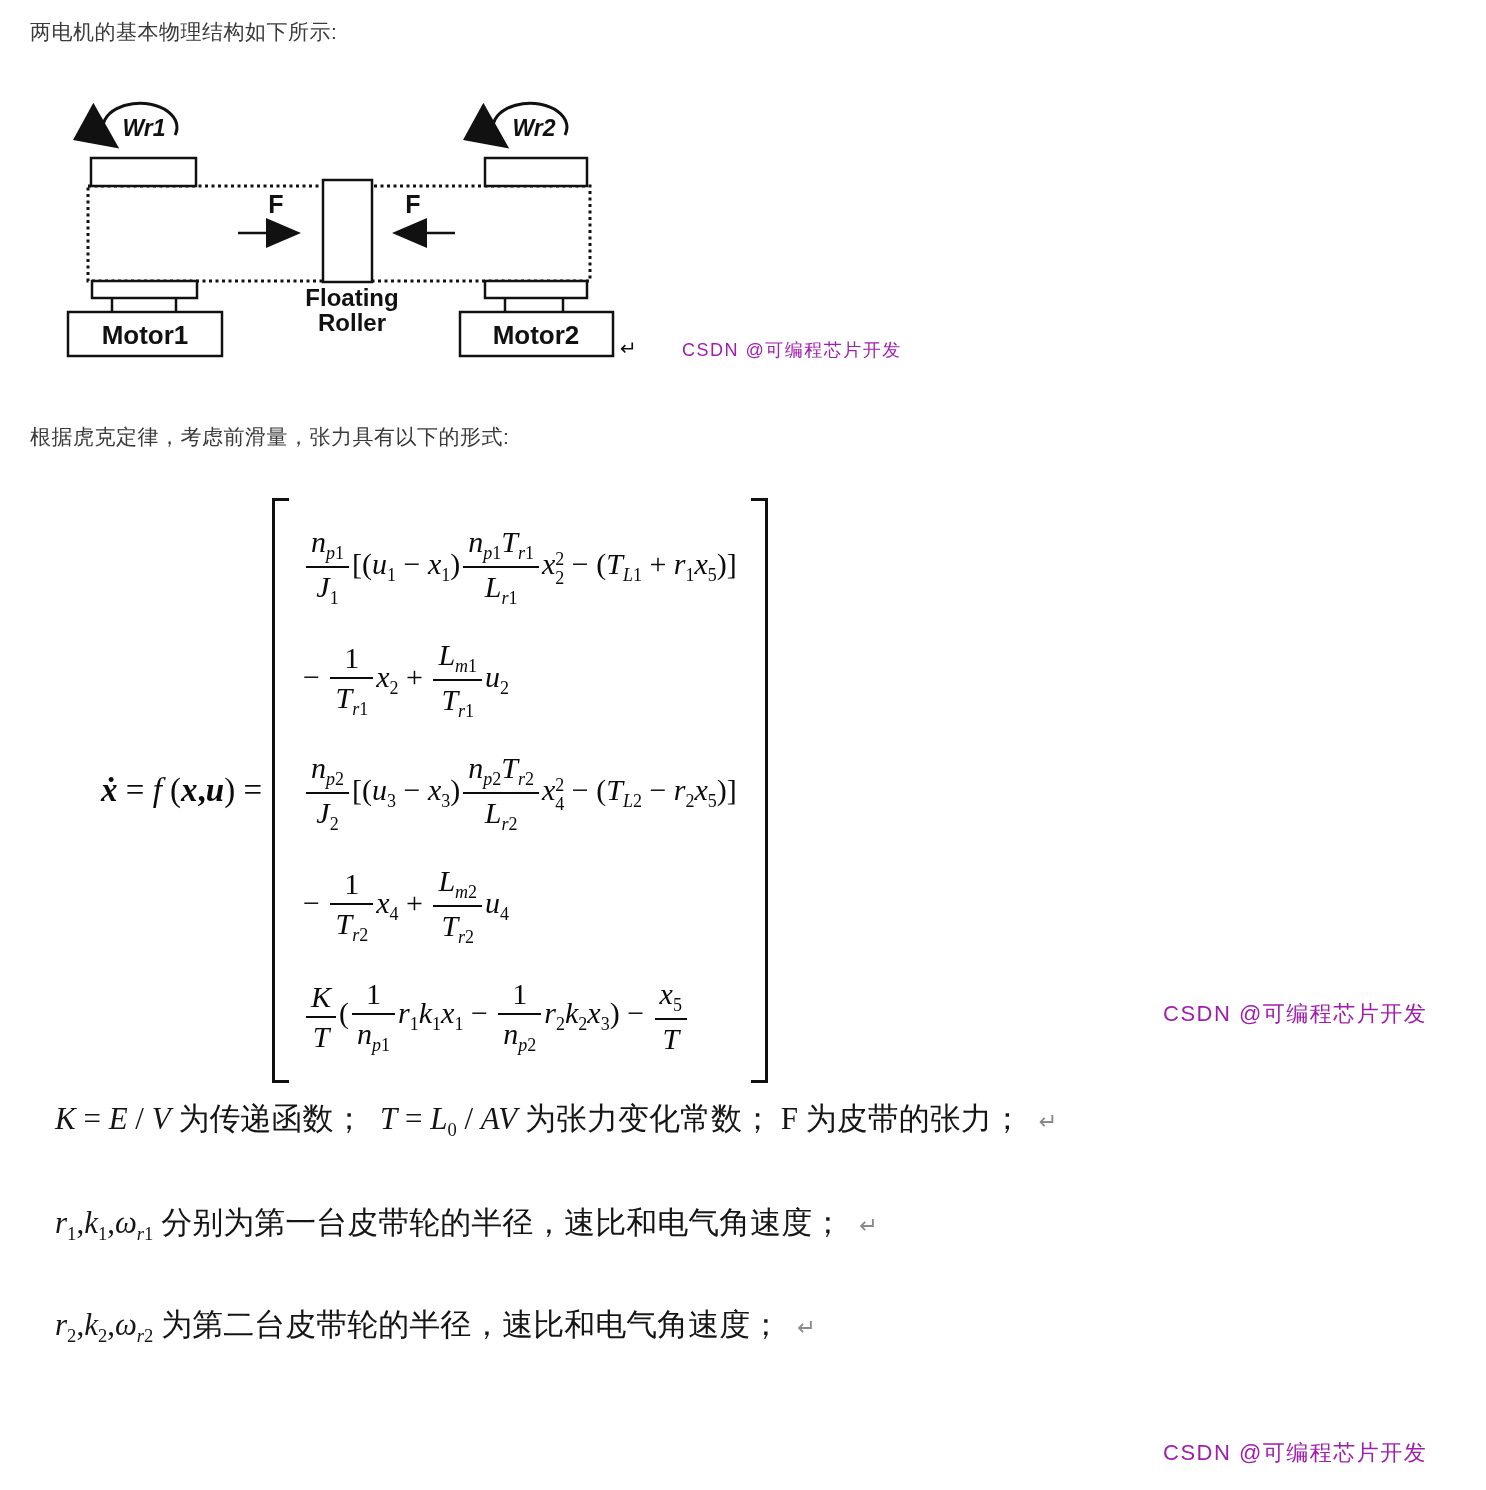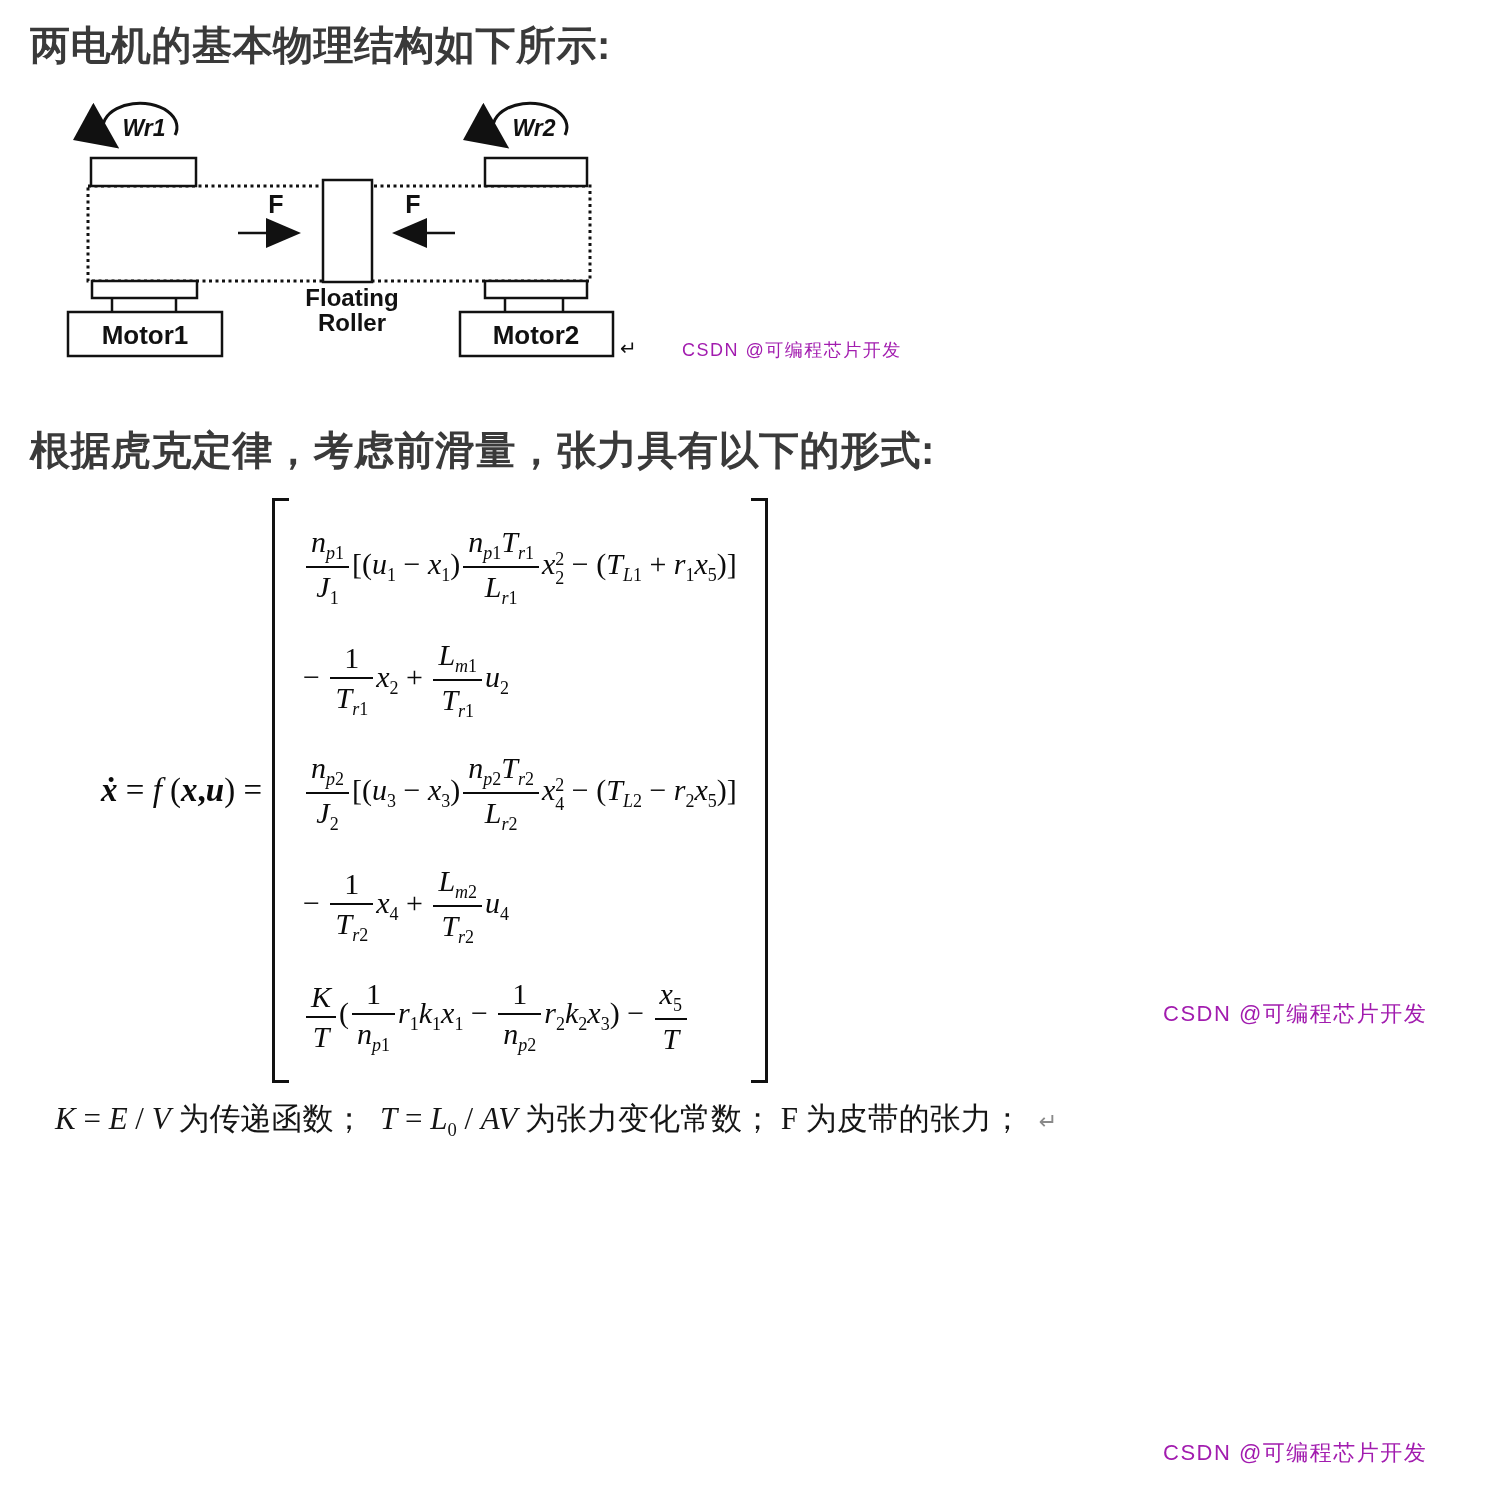--- a/index.html
+++ b/index.html
@@ -1,20 +1,20 @@
 <!DOCTYPE html>
 <html><head>
 <meta charset="utf-8">
 <style>
   html,body{margin:0;padding:0;background:#ffffff;}
   .page{position:relative;width:1486px;height:1490px;background:#ffffff;overflow:hidden;
         font-family:"Liberation Serif","DejaVu Serif",serif;color:#141414;}
 
   .heading{position:absolute;left:30px;font-family:"Liberation Sans","DejaVu Sans",sans-serif;
-           font-size:40px;color:#3a3a3a;letter-spacing:0.5px;white-space:nowrap;font-weight:bold;}
+           font-size:21px;color:#3a3a3a;letter-spacing:0.5px;white-space:nowrap;}
   .h1pos{top:18px;}
   .h2pos{top:423px;text-align:right;}
 
   .diagram{position:absolute;left:60px;top:95px;width:590px;height:270px;}
   .diagram text{font-family:"Liberation Sans","DejaVu Sans",sans-serif;fill:#111;}
   .dg-label{font-weight:bold;font-size:26px;}
   .dg-sub{font-weight:bold;font-size:24px;}
   .dg-F{font-weight:600;font-size:25px;}
   .dg-wr{font-style:italic;font-weight:bold;font-size:23px;font-family:"Liberation Serif","DejaVu Serif",serif;}
   .dg-ret{font-size:20px;fill:#666;}
@@ -115,16 +115,18 @@
         <div class="mrow">− <span class="fr"><span class="nu">1</span><span class="de"><i>T</i><sub><i>r</i>2</sub></span></span><i>x</i><sub>4</sub> + <span class="fr"><span class="nu"><i>L</i><sub><i>m</i>2</sub></span><span class="de"><i>T</i><sub><i>r</i>2</sub></span></span><i>u</i><sub>4</sub></div>
         <div class="mrow"><span class="fr"><span class="nu"><i>K</i></span><span class="de"><i>T</i></span></span>(<span class="fr"><span class="nu">1</span><span class="de"><i>n</i><sub><i>p</i>1</sub></span></span><i>r</i><sub>1</sub><i>k</i><sub>1</sub><i>x</i><sub>1</sub> − <span class="fr"><span class="nu">1</span><span class="de"><i>n</i><sub><i>p</i>2</sub></span></span><i>r</i><sub>2</sub><i>k</i><sub>2</sub><i>x</i><sub>3</sub>) − <span class="fr"><span class="nu"><i>x</i><sub>5</sub></span><span class="de"><i>T</i></span></span></div>
       </div>
       <div class="bracket right"></div>
     </div>
   </div>
 
   <div class="wm wm2">CSDN @可编程芯片开发</div>
 
   <div class="note n1"><i>K</i> = <i>E</i> / <i>V</i> 为传递函数；&nbsp; <i>T</i> = <i>L</i><sub>0</sub> / <i>AV</i> 为张力变化常数； F 为皮带的张力； <span class="ret">↵</span></div>
+  <div class="note n2"><i>r</i><sub>1</sub>,<i>k</i><sub>1</sub>,<i>ω</i><sub><i>r</i>1</sub> 分别为第一台皮带轮的半径，速比和电气角速度； <span class="ret">↵</span></div>
+  <div class="note n3"><i>r</i><sub>2</sub>,<i>k</i><sub>2</sub>,<i>ω</i><sub><i>r</i>2</sub> 为第二台皮带轮的半径，速比和电气角速度； <span class="ret">↵</span></div>
 
   <div class="wm wm3">CSDN @可编程芯片开发</div>
 
 </div>
 
 </body></html>

